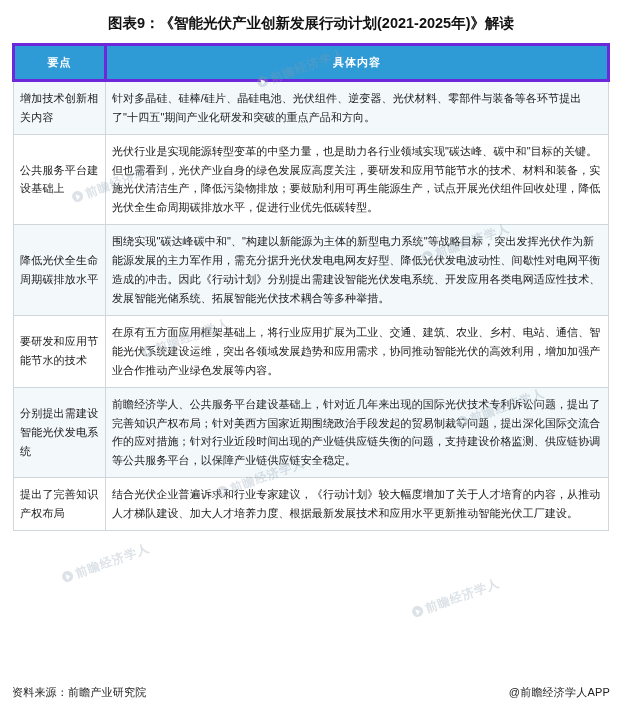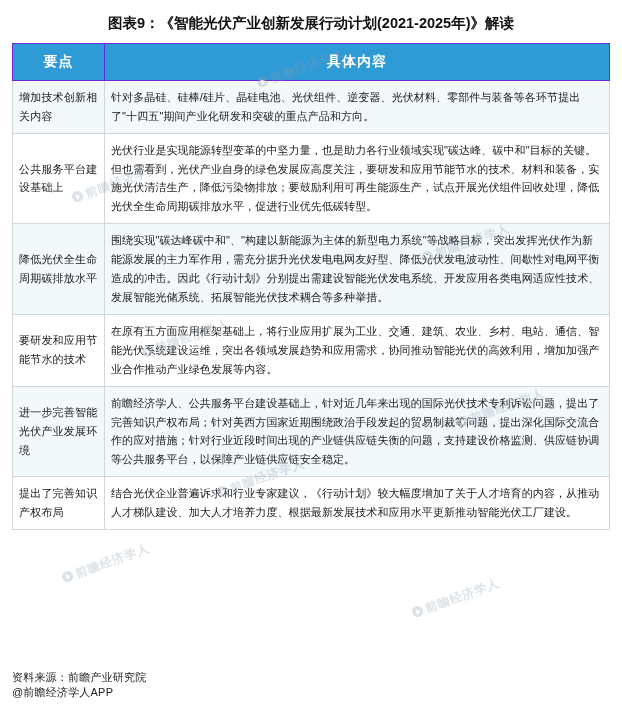--- a/index.html
+++ b/index.html
@@ -33,25 +33,25 @@
   }
   table.data-table {
     width: 598px;
     border-collapse: collapse;
     table-layout: fixed;
     margin: 0 auto;
   }
   table.data-table th {
     background: #2e9ad6;
     color: #ffffff;
-    font-size: 14px;
+    font-size: 11px;
     font-weight: bold;
     text-align: center;
     padding: 9px 4px;
-    border: 1px solid #6d28d9;
+    border: 3px solid #6d28d9;
     letter-spacing: 1px;
   }
   table.data-table th.col-key { width: 92px; }
   table.data-table td {
     border: 1px solid #cfd6dc;
     font-size: 11px;
     line-height: 1.72;
     vertical-align: middle;
     padding: 7px 6px;
     color: #1a1a1a;
@@ -70,21 +70,20 @@
   .footer {
     position: absolute;
     left: 12px;
     right: 12px;
     bottom: 8px;
     display: flex;
     justify-content: space-between;
     align-items: flex-start;
     font-size: 11px;
     color: #222222;
-    flex-direction: column;
   }
   .footer .source { letter-spacing: 0.2px; }
   .footer .brand { color: #222222; letter-spacing: 0.2px; }
   
   .wm {
     position: absolute;
     pointer-events: none;
     color: rgba(140, 160, 175, 0.30);
     font-size: 12px;
     font-weight: bold;
@@ -152,21 +151,21 @@
       </tr>
       <tr class="even">
         <td class="key-cell">降低光伏全生命周期碳排放水平</td>
         <td class="content-cell">围绕实现"碳达峰碳中和"、"构建以新能源为主体的新型电力系统"等战略目标，突出发挥光伏作为新能源发展的主力军作用，需充分据升光伏发电电网友好型、降低光伏发电波动性、间歇性对电网平衡造成的冲击。因此《行动计划》分别提出需建设智能光伏发电系统、开发应用各类电网适应性技术、发展智能光储系统、拓展智能光伏技术耦合等多种举措。</td>
       </tr>
       <tr class="odd">
         <td class="key-cell">要研发和应用节能节水的技术</td>
         <td class="content-cell">在原有五方面应用框架基础上，将行业应用扩展为工业、交通、建筑、农业、乡村、电站、通信、智能光伏系统建设运维，突出各领域发展趋势和应用需求，协同推动智能光伏的高效利用，增加加强产业合作推动产业绿色发展等内容。</td>
       </tr>
       <tr class="even">
-        <td class="key-cell">进一步完善智能光伏产业发展环境</td>
+        <td class="key-cell">分别提出需建设智能光伏发电系统</td>
         <td class="content-cell">前瞻经济学人、公共服务平台建设基础上，针对近几年来出现的国际光伏技术专利诉讼问题，提出了完善知识产权布局；针对美西方国家近期围绕政治手段发起的贸易制裁等问题，提出深化国际交流合作的应对措施；针对行业近段时间出现的产业链供应链失衡的问题，支持建设价格监测、供应链协调等公共服务平台，以保障产业链供应链安全稳定。</td>
       </tr>
       <tr class="odd">
         <td class="key-cell">提出了完善知识产权布局</td>
         <td class="content-cell">结合光伏企业普遍诉求和行业专家建议，《行动计划》较大幅度增加了关于人才培育的内容，从推动人才梯队建设、加大人才培养力度、根据最新发展技术和应用水平更新推动智能光伏工厂建设。</td>
       </tr>
     </tbody>
   </table>
 
   <div class="footer">

